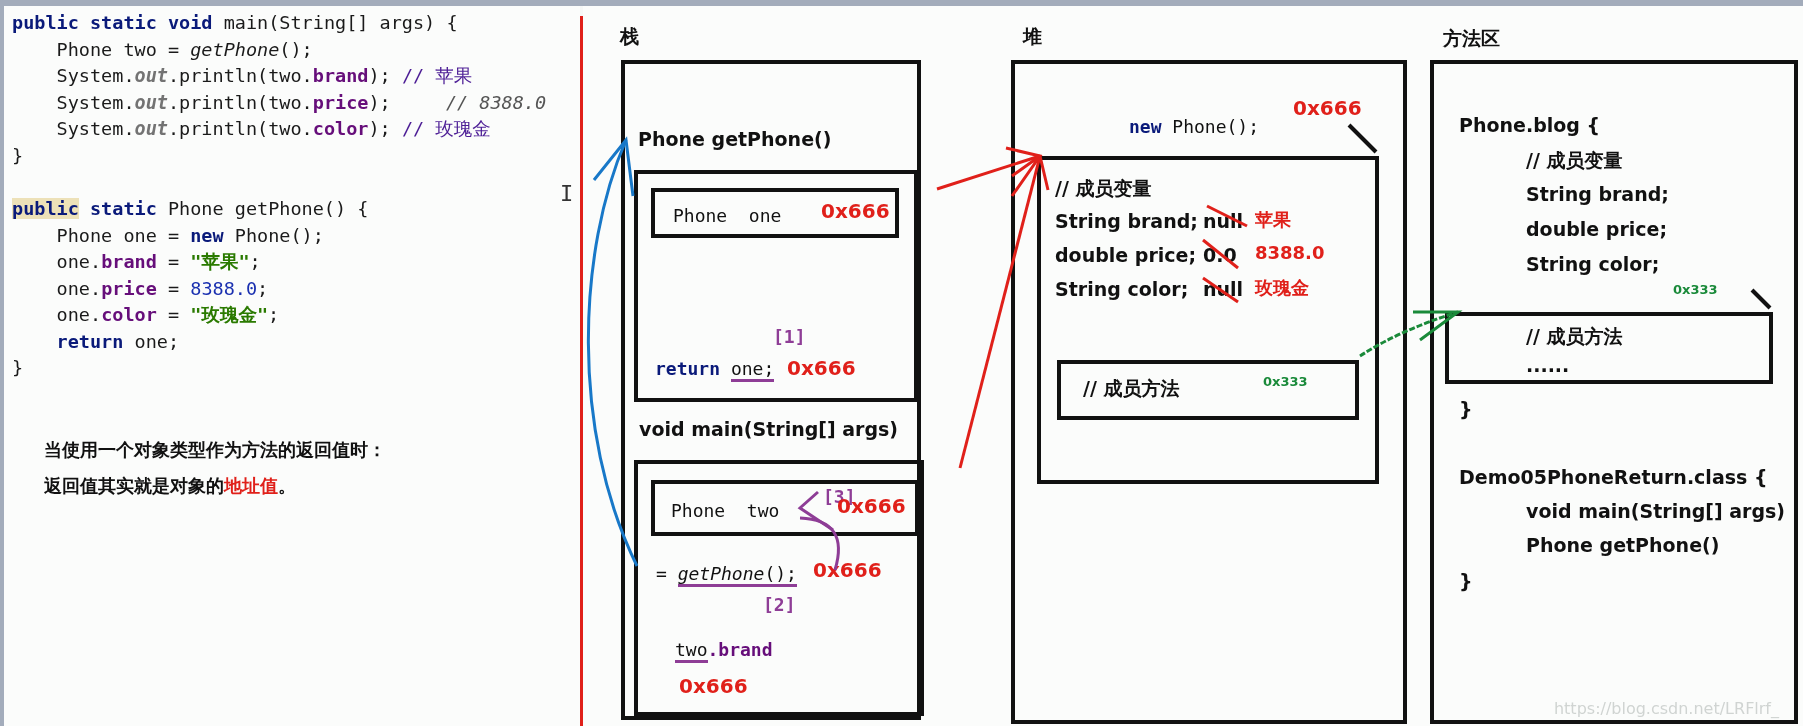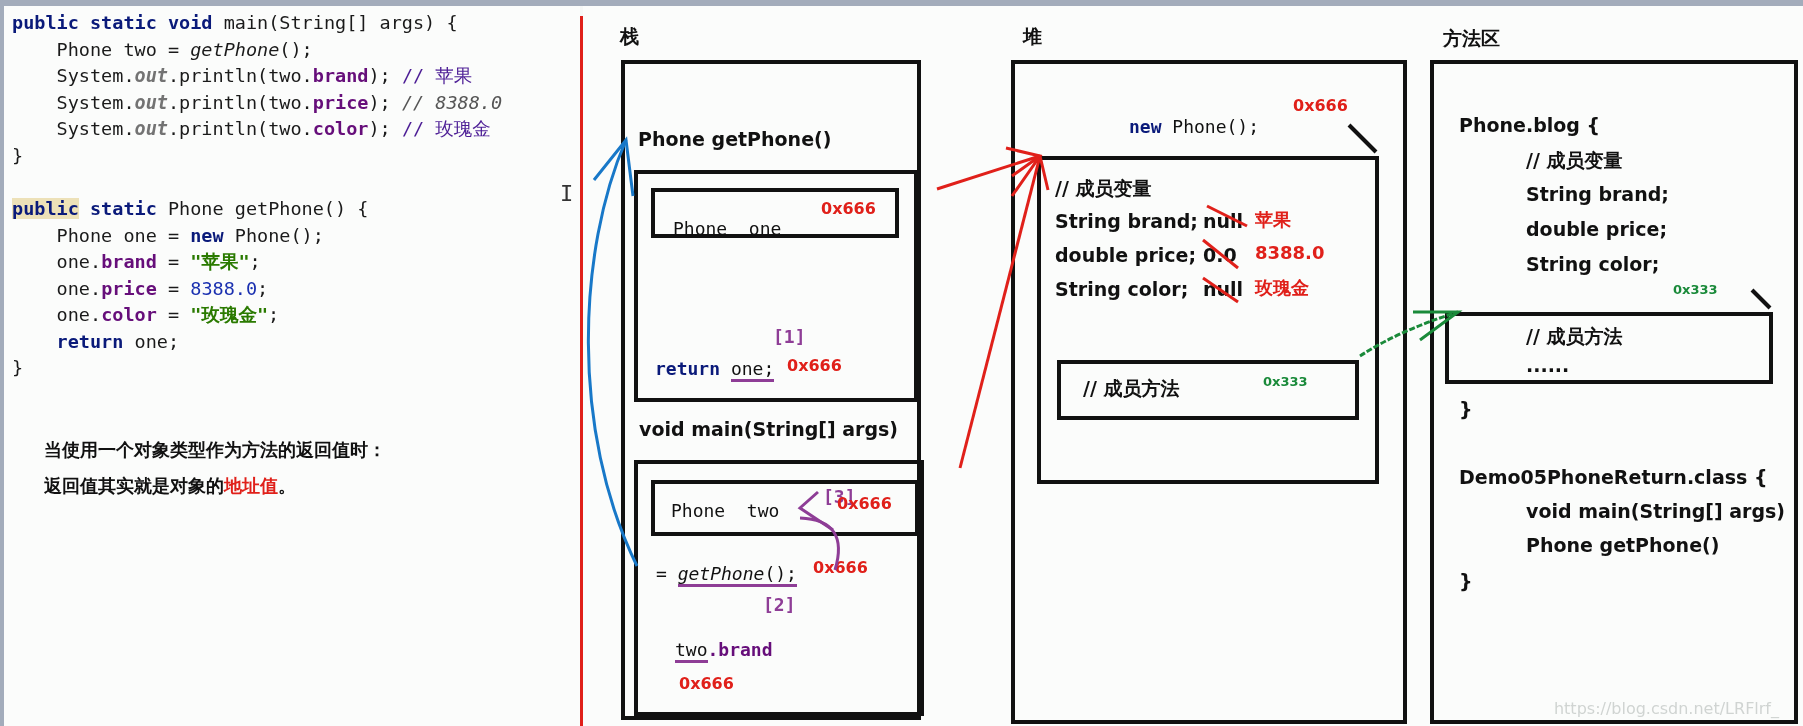--- a/index.html
+++ b/index.html
@@ -8,33 +8,33 @@
   .topbar { position: absolute; left: 0; top: 0; width: 1803px; height: 6px; background: #a3acbb; }
   .leftedge { position: absolute; left: 0; top: 6px; width: 4px; height: 720px; background: #a3acbb; }
   .code-panel { position: absolute; left: 4px; top: 6px; width: 576px; height: 720px; background: #fbfcfb; }
   .code { position: absolute; left: 8px; font-family: "DejaVu Sans Mono", monospace; font-size: 18.5px; line-height: 26.5px; color: #1a1a1a; white-space: pre; }
   .kwb { color: #0a1a7a; font-weight: bold; margin-top: 36px; }
   .fieldp { color: #660e7a; font-weight: bold; }
   .static { color: #737373; font-style: italic; font-weight: bold; }
   .str { color: #2a7a00; font-weight: bold; }
   .num { color: #1a30b0; }
   .cmt { color: #4c1d95; }
-  .cmti { color: #555; font-style: italic; }
+  .cmti { color: #555; font-style: italic; margin-left: 44px; }
   .ital { font-style: italic; }
   .hl { background: #ede1b8; }
   .cursor-i { position: absolute; left: 560px; top: 181px; font-family: "DejaVu Sans Mono", monospace; font-size: 22px; color: #333; }
   .note { position: absolute; left: 40px; font-size: 18px; font-weight: bold; color: #111; }
   .note .red { color: #e0201a; }
   .divider { position: absolute; left: 580px; top: 16px; width: 3px; height: 710px; background: #e0201a; }
   .diagram { position: absolute; left: 583px; top: 6px; width: 1220px; height: 720px; background: #fbfcfb; }
   .area-label { position: absolute; font-size: 19px; font-weight: bold; color: #111; }
   .box { position: absolute; border: 4px solid #111; }
   .txt { position: absolute; font-weight: bold; color: #111; font-size: 19px; white-space: pre; }
   .mono { font-family: "DejaVu Sans Mono", monospace; font-weight: normal; font-size: 18px; }
-  .addr { position: absolute; font-weight: bold; color: #e0201a; font-size: 16px; }
+  .addr { position: absolute; font-weight: bold; color: #e0201a; font-size: 20px; }
   .addr-g { position: absolute; font-weight: bold; color: #1a8a3a; font-size: 13px; }
   .redv { position: absolute; font-weight: bold; color: #e0201a; font-size: 18px; }
   .step { position: absolute; color: #8e3d96; font-weight: bold; font-size: 18px; font-family: "DejaVu Sans Mono", monospace; }
   .watermark { position: absolute; right: 24px; bottom: 8px; font-size: 16px; color: #d0d4d2; }
   svg.overlay { position: absolute; left: 0; top: 0; width: 1803px; height: 726px; pointer-events: none; }
 </style>
 </head>
 <body>
 
 <div class="topbar"></div>
@@ -63,21 +63,21 @@
 
 <div class="divider"></div>
 
 <div class="diagram">
 
   <div class="area-label" style="left:37px; top:18px;">栈</div>
   <div class="box" style="left:38px; top:54px; width:300px; height:660px;"></div>
   <div class="txt" style="left:55px; top:122px;">Phone getPhone()</div>
   <div class="box" style="left:51px; top:164px; width:284px; height:232px;"></div>
   <div class="box" style="left:68px; top:182px; width:280px; height:50px; width:248px;"></div>
-  <div class="txt mono" style="left:90px; top:212px;">Phone  one</div>
+  <div class="txt mono" style="left:90px; top:199px;">Phone  one</div>
   <div class="addr" style="left:238px; top:193px;">0x666</div>
   <div class="step" style="left:190px; top:320px;">[1]</div>
   <div class="txt mono" style="left:72px; top:352px;text-align:right;"><span class="kwb">return</span> <span style="border-bottom:3px solid #8e3d96;">one;</span></div>
   <div class="addr" style="left:204px; top:350px;">0x666</div>
 
   <div class="txt" style="left:56px; top:412px;">void main(String[] args)</div>
   <div class="box" style="left:51px; top:454px; width:290px; height:256px;"></div>
   <div class="box" style="left:68px; top:474px; width:268px; height:56px;"></div>
   <div class="txt mono" style="left:88px; top:494px;">Phone  two</div>
   <div class="step" style="left:240px; top:480px;">[3]</div>

